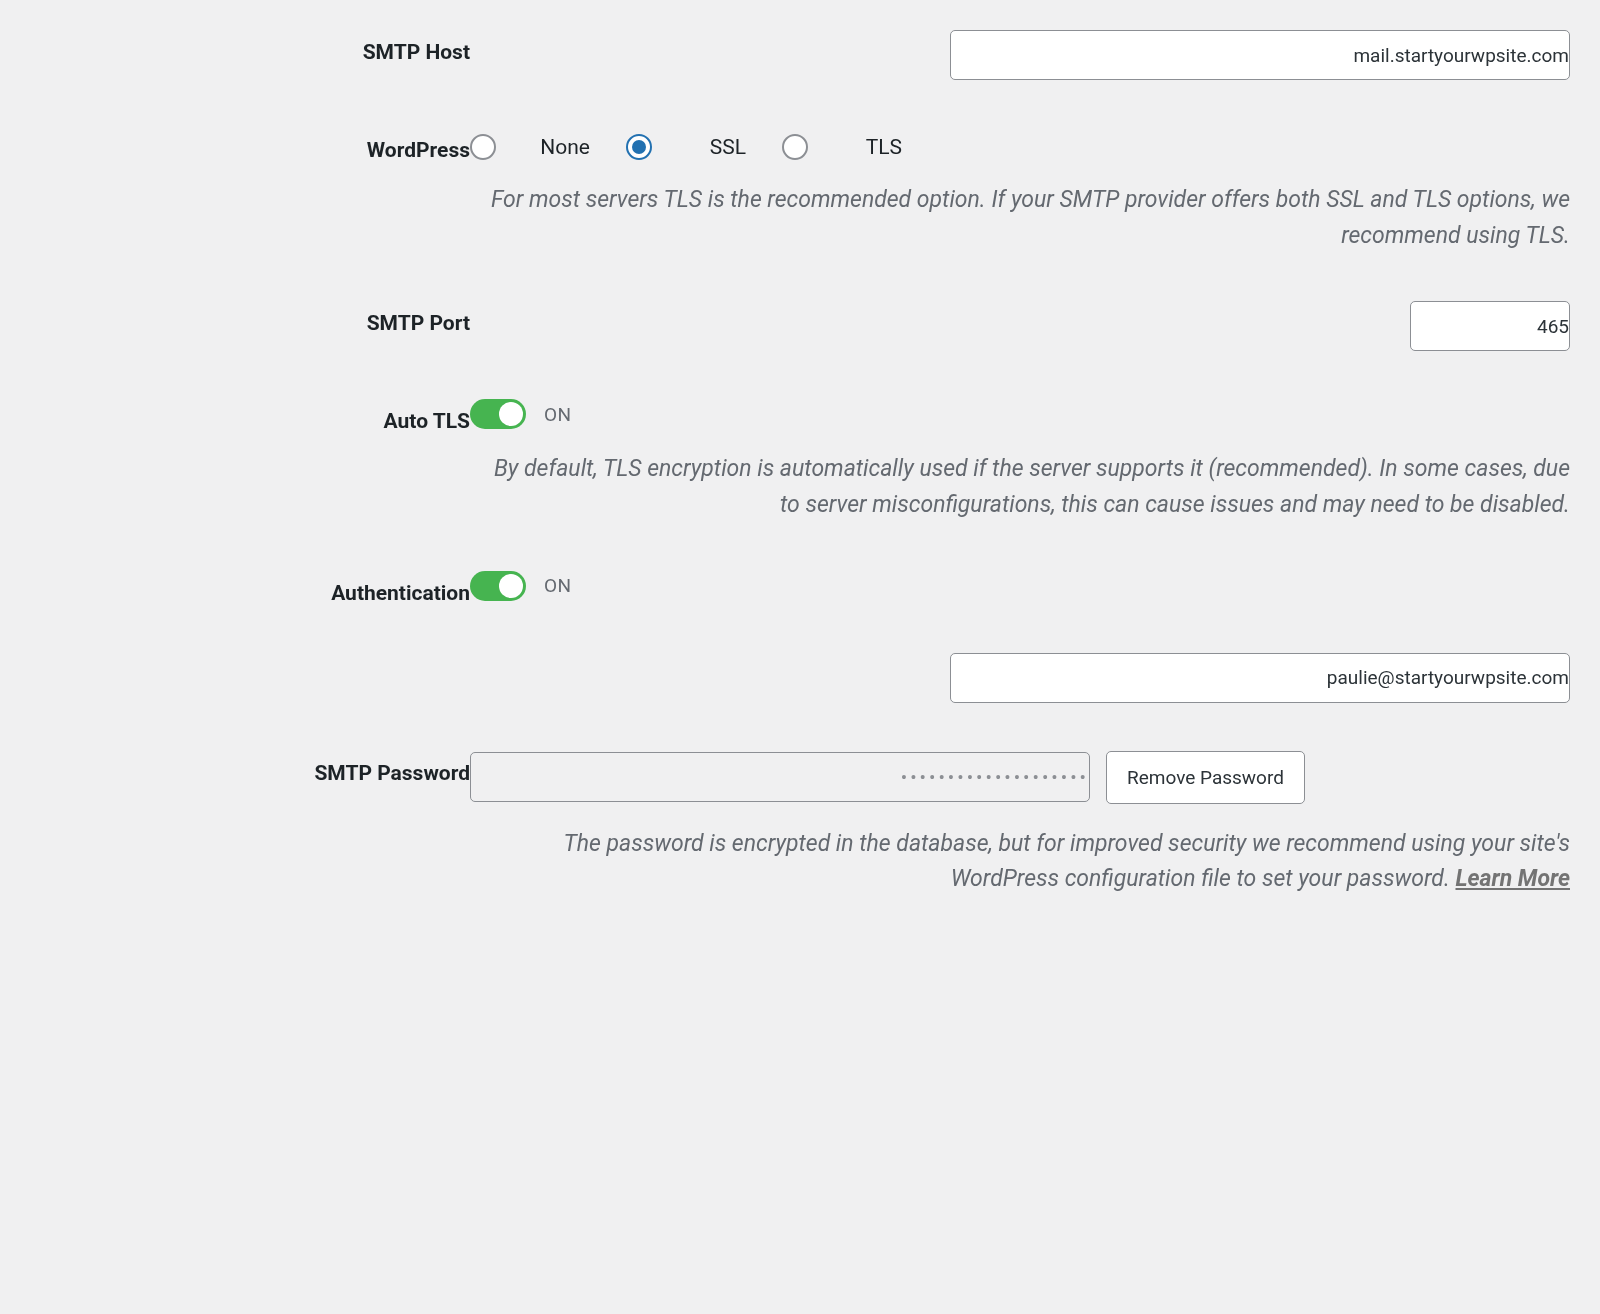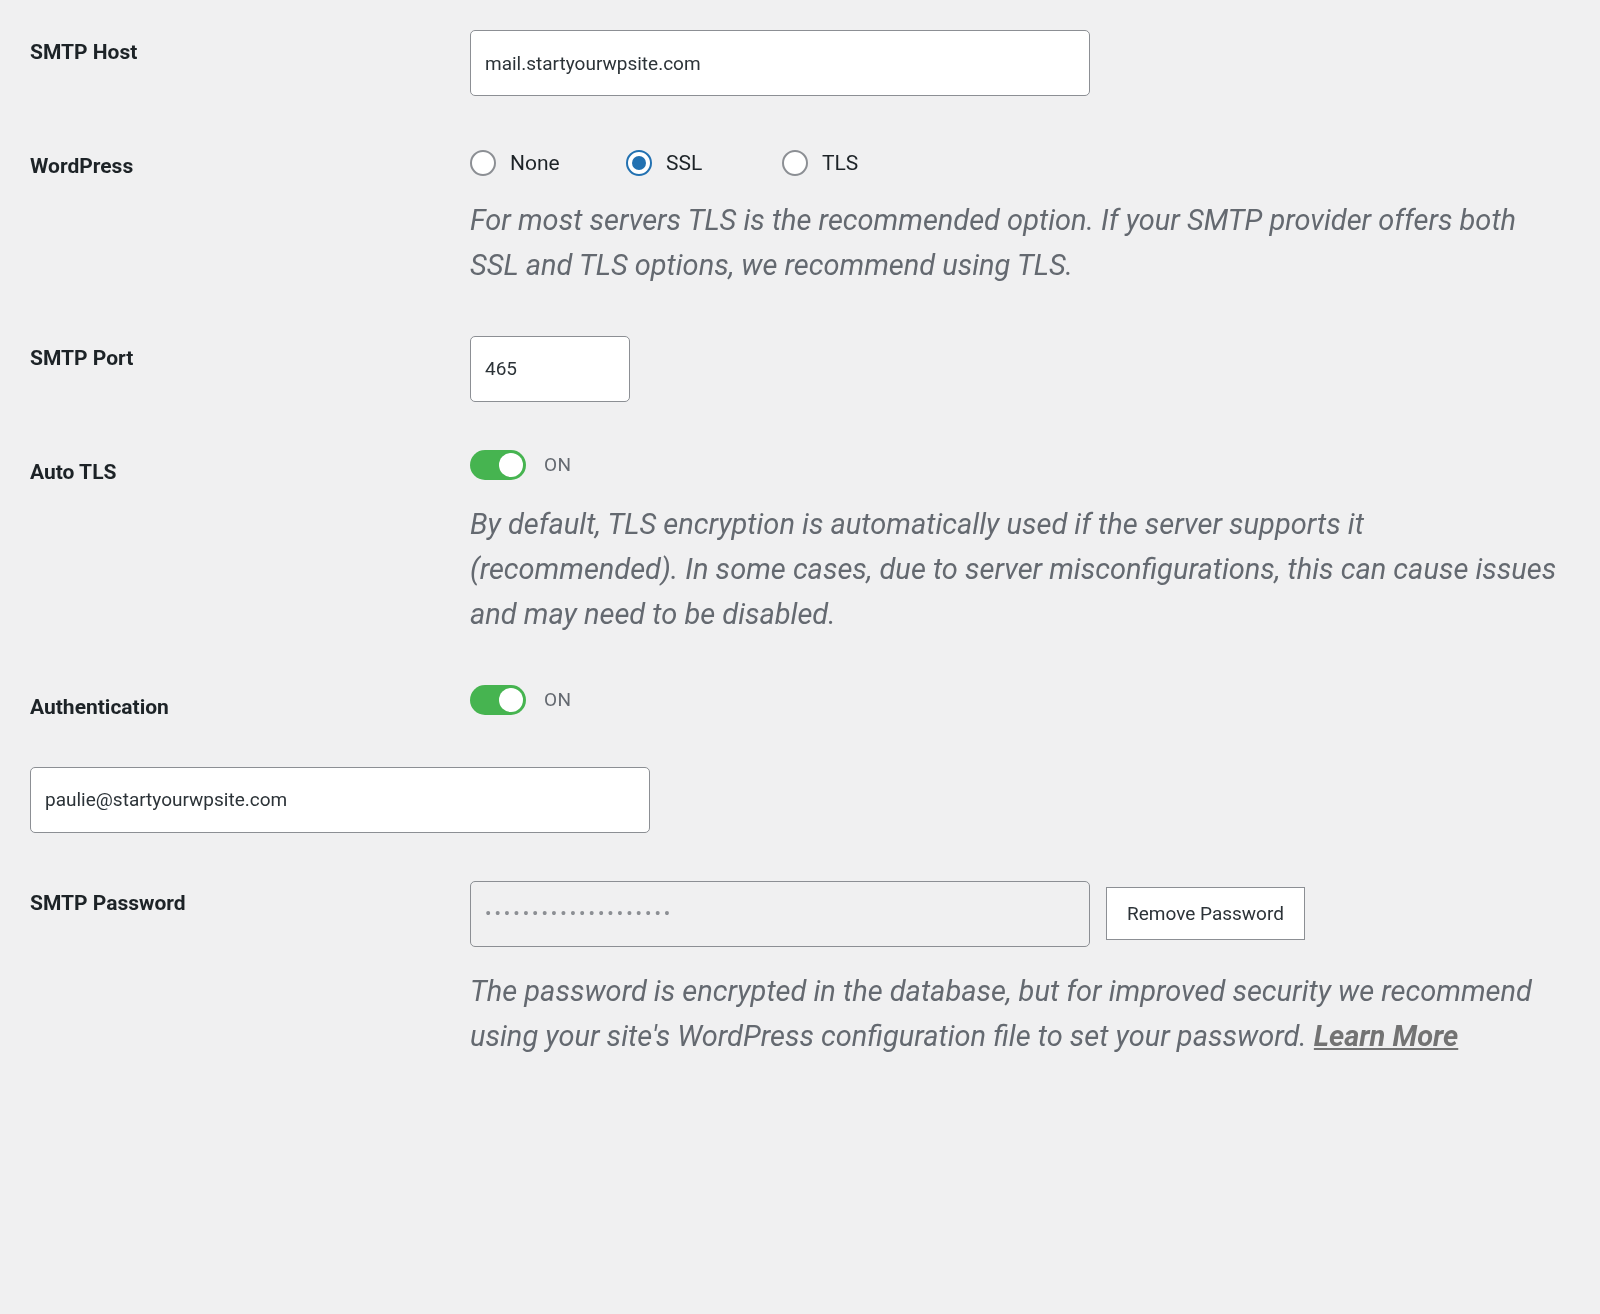--- a/index.html
+++ b/index.html
@@ -1,15 +1,15 @@
 <!DOCTYPE html>
 <html><head>
   <meta charset="utf-8">
   <style>
-    * { box-sizing: border-box; margin: 0; padding: 0; }
+    * { box-sizing: border-box; margin: 0; padding: 0; text-align: right; }
     body {
       font-family: -apple-system, BlinkMacSystemFont, "Segoe UI", Roboto, Helvetica, Arial, sans-serif;
       background: #f0f0f1;
       color: #1d2327;
       padding: 30px 30px 40px 30px;
       font-size: 19px;
     }
     .form-row {
       display: flex;
       align-items: flex-start;
@@ -22,27 +22,27 @@
       font-weight: 700;
       color: #1d2327;
       font-size: 21px;
       padding-top: 10px;
     }
     .control-col {
       flex: 1;
     }
     input[type="text"], input[type="password"] {
       font-size: 19px;
-      padding: 10px 14px;
+      padding: 10px 0;
       border: 1px solid #8c8f94;
       border-radius: 5px;
       background: #fff;
       color: #2c3338;
       font-family: inherit;
-      height: 66px;
+      height: 50px;
     }
     .wide-input { width: 620px; }
     .narrow-input { width: 160px; }
     input[type="password"].disabled-look {
       background: #f0f0f1;
       color: #8c8f94;
       letter-spacing: 3px;
       width: 620px;
       margin-right: 16px;
     }
@@ -82,21 +82,21 @@
     }
     .radio-label {
       color: #1d2327;
       font-size: 21px;
       min-width: 80px;
     }
     .desc {
       margin-top: 22px;
       color: #646970;
       font-style: italic;
-      font-size: 29px;
+      font-size: 23px;
       line-height: 1.55;
     }
     .toggle-wrap {
       display: flex;
       align-items: center;
       gap: 18px;
     }
     .toggle {
       width: 56px;
       height: 30px;
@@ -120,21 +120,21 @@
       letter-spacing: 0.5px;
     }
     .password-row {
       display: flex;
       align-items: center;
     }
     .btn {
       font-size: 19px;
       padding: 12px 20px;
       border: 1px solid #8c8f94;
-      border-radius: 0;
+      border-radius: 5px;
       background: #fff;
       color: #2c3338;
       cursor: pointer;
       font-family: inherit;
       height: 53px;
     }
     .learn-more {
       color: #737373;
       font-weight: 700;
       font-style: italic;

